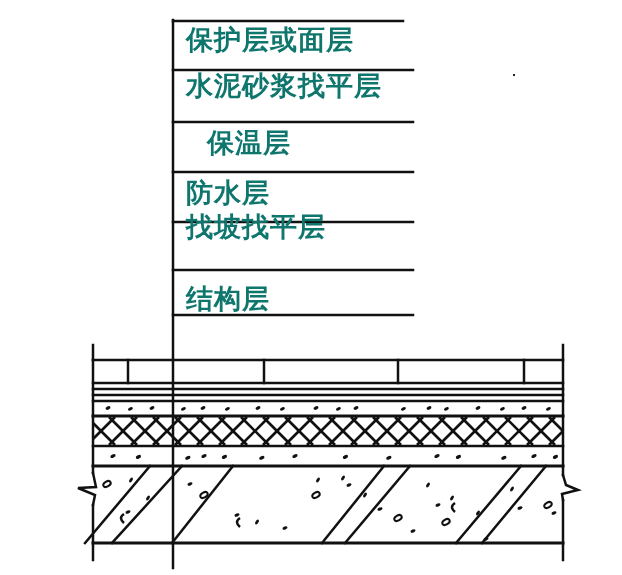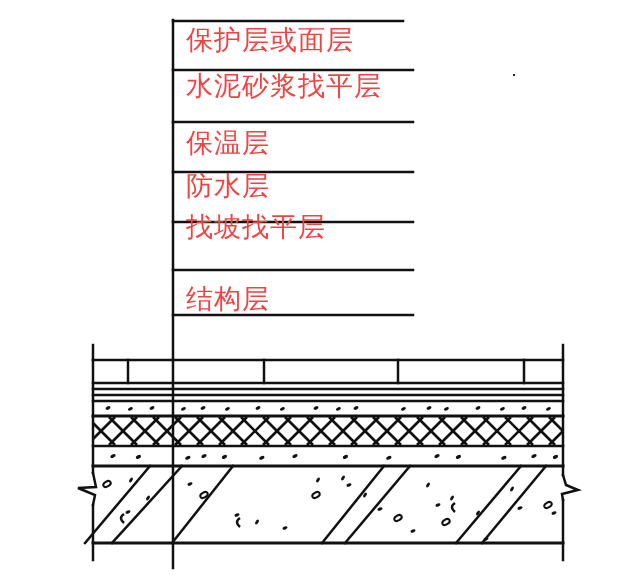--- a/index.html
+++ b/index.html
@@ -1,21 +1,21 @@
 <!DOCTYPE html>
 <html><head>
   <meta charset="utf-8">
   <style>
     html, body { margin: 0; padding: 0; background: #ffffff; }
     body { width: 622px; height: 575px; position: relative; overflow: hidden;
            font-family: "DejaVu Sans", "Liberation Sans", sans-serif; }
     #canvas { position: absolute; left: 0; top: 0; width: 622px; height: 575px; }
     .label {
       position: absolute; left: 186px; height: 36px; line-height: 36px;
-      font-size: 27px; font-weight: normal; color: #ef4444; letter-spacing: 1px;
+      font-size: 27px; font-weight: bold; color: #0f766e; letter-spacing: 1px;
       white-space: nowrap;
     }
   </style>
 </head>
 <body>
 
 <svg id="canvas" viewBox="0 0 622 575" xmlns="http://www.w3.org/2000/svg">
   <g stroke="#111" fill="none" stroke-linecap="square">
 
     <line x1="173" y1="20" x2="173" y2="568" stroke-width="2.5"></line>
@@ -193,16 +193,16 @@
       <ellipse cx="554" cy="513" rx="2.6" ry="1.5" fill="#111" transform="rotate(-20 554 513)"></ellipse>
       <path d="M124 514 q-6 4 0 9" stroke="#111" stroke-width="2.5" fill="none"></path>
       <path d="M240 518 q-6 4 0 9" stroke="#111" stroke-width="2.5" fill="none"></path>
       <path d="M455 503 q-6 4 0 9" stroke="#111" stroke-width="2.5" fill="none"></path>
       <rect x="513" y="74" width="2" height="2" fill="#222"></rect>
     </g>
 </svg>
 
 <div class="label" style="top:22px;">保护层或面层</div>
 <div class="label" style="top:68px;">水泥砂浆找平层</div>
-<div class="label" style="top:125px;">保温层</div>
-<div class="label" style="top:168px;">防水层</div>
+<div class="label" style="top:125px;margin-left:21px;">保温层</div>
+<div class="label" style="top:175px;">防水层</div>
 <div class="label" style="top:209px;">找坡找平层</div>
 <div class="label" style="top:281px;">结构层</div>
 
 </body></html>

